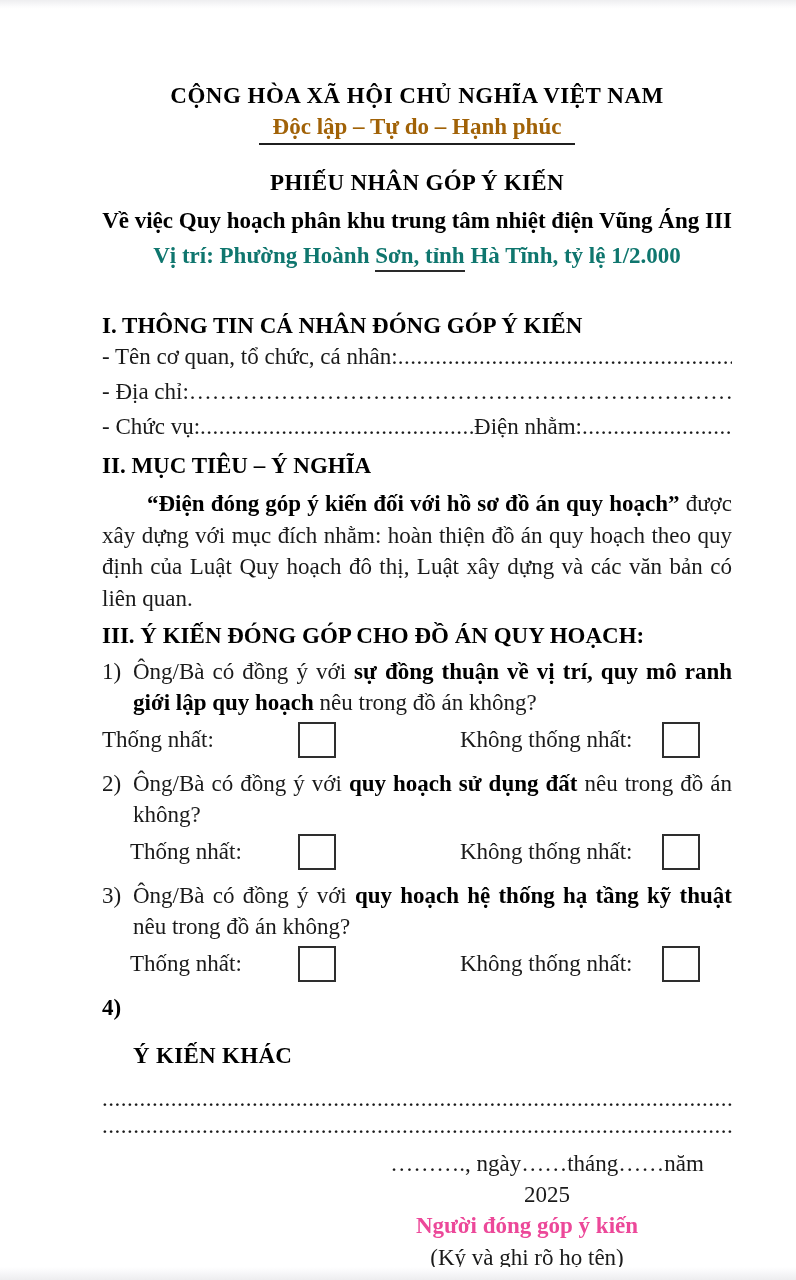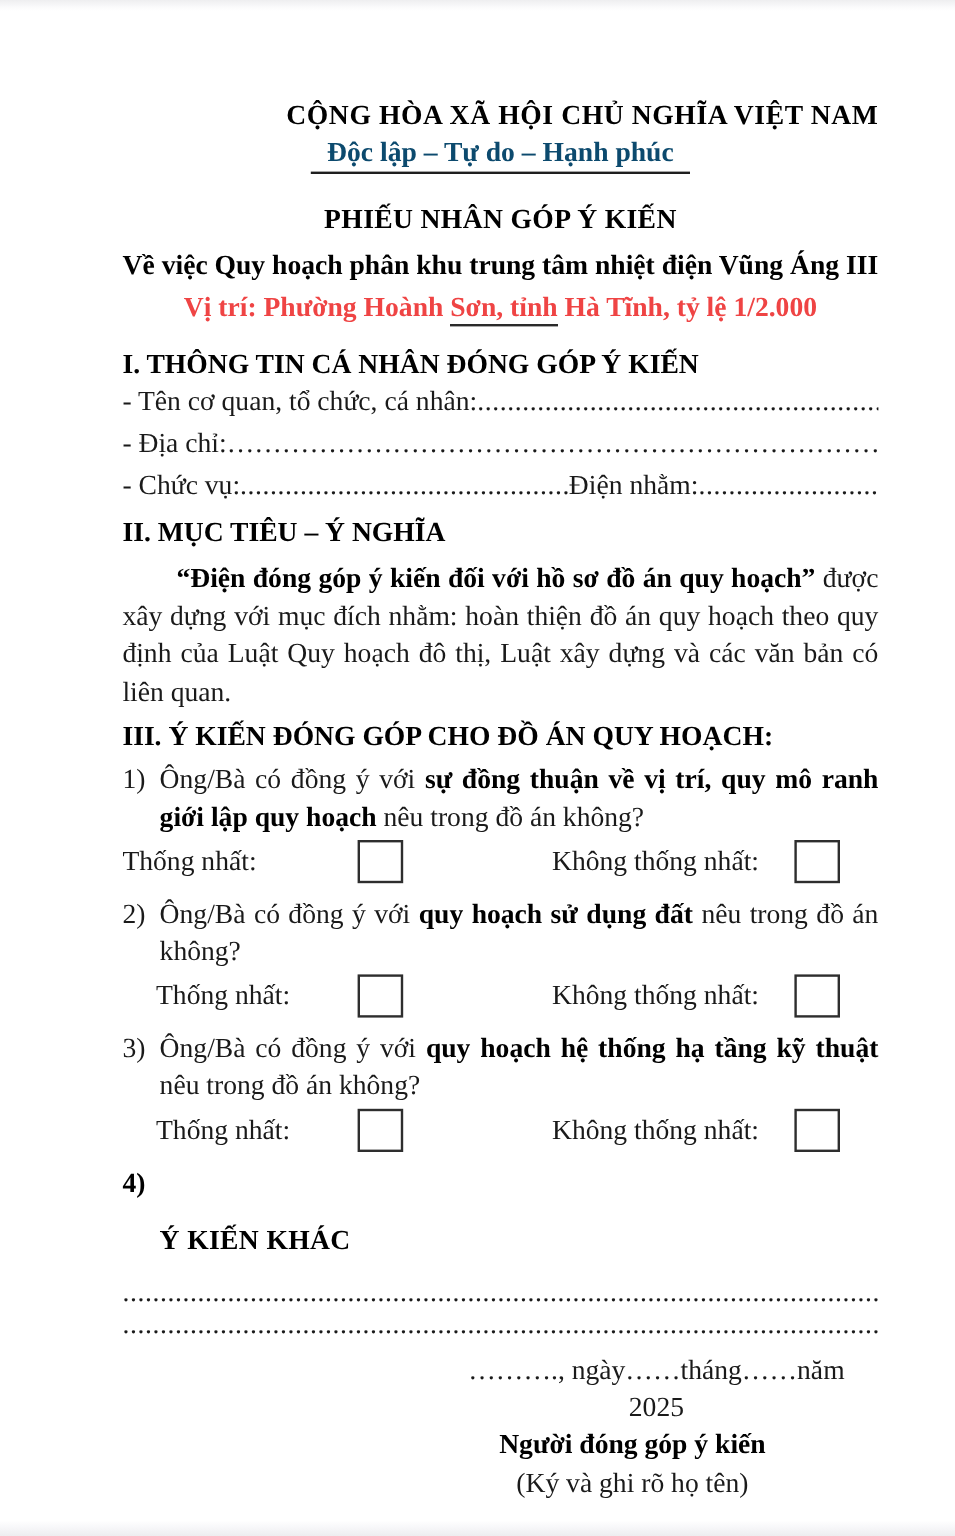--- a/index.html
+++ b/index.html
@@ -30,35 +30,35 @@
   }
   .page {
     position: absolute;
     top: 0; left: 0;
     width: 630px;
     padding: 82px 64px 0 102px;
   }
   .b { font-weight: bold; color: #000; }
 
   .nat-line1 {
-    text-align: right;
+    text-align: center;
     font-weight: bold;
     color: #000;
     line-height: 27px;
     letter-spacing: 0.5px;
   }
   .nat-line2 {
     text-align: center;
     margin-top: 4px;
     line-height: 27px;
   }
   .nat-line2 span {
     display: inline-block;
     font-weight: bold;
-    color: #0c4a6e;
+    color: #a16207;
     border-bottom: 2px solid #1f1f1f;
     padding: 0 14px 3px 14px;
   }
   .doc-title {
     text-align: center;
     font-weight: bold;
     color: #000;
     margin-top: 25px;
     line-height: 26px;
     letter-spacing: 0.3px;
@@ -66,32 +66,32 @@
   .doc-subtitle {
     text-align: center;
     font-weight: bold;
     color: #000;
     margin-top: 11px;
     line-height: 28px;
   }
   .doc-location {
     text-align: center;
     font-weight: bold;
-    color: #ef4444;
+    color: #0f766e;
     margin-top: 7px;
     line-height: 28px;
   }
   .doc-location .uline {
     border-bottom: 2px solid #2a2a2a;
     padding-bottom: 2px;
   }
   .sec-heading {
     font-weight: bold;
     color: #000;
-    margin-top: 20px;
+    margin-top: 42px;
     line-height: 27px;
   }
   .sec-heading.tight { margin-top: 8px; }
 
   .form-line {
     display: flex;
     align-items: baseline;
     line-height: 35px;
     white-space: nowrap;
   }
@@ -171,21 +171,21 @@
 
   .sig-block {
     width: 370px;
     margin-left: 240px;
     margin-top: 9px;
     text-align: center;
   }
   .sig-date { line-height: 31px; margin-left: 40px; }
   .sig-title {
     font-weight: bold;
-    color: #000000;
+    color: #ec4899;
     line-height: 32px;
   }
   .sig-note { line-height: 32px; }
 </style>
 </head>
 <body>
 
 <div class="scan-edge-top"></div>
 
 <div class="page">

